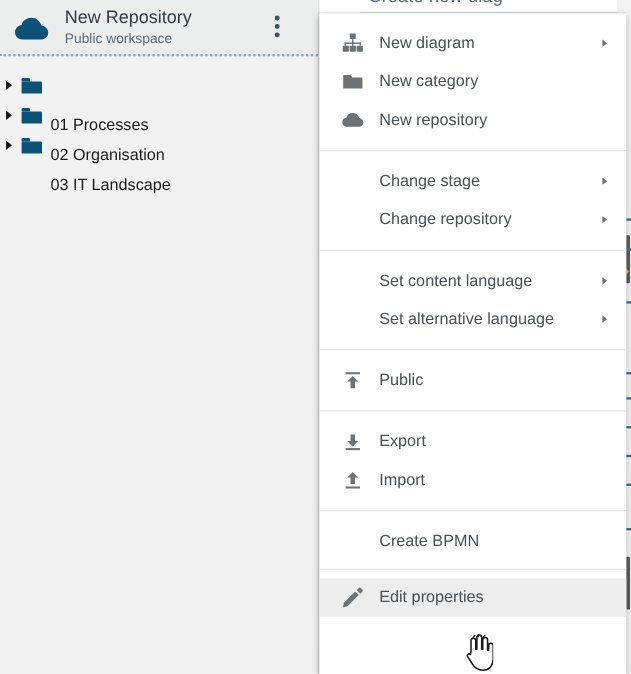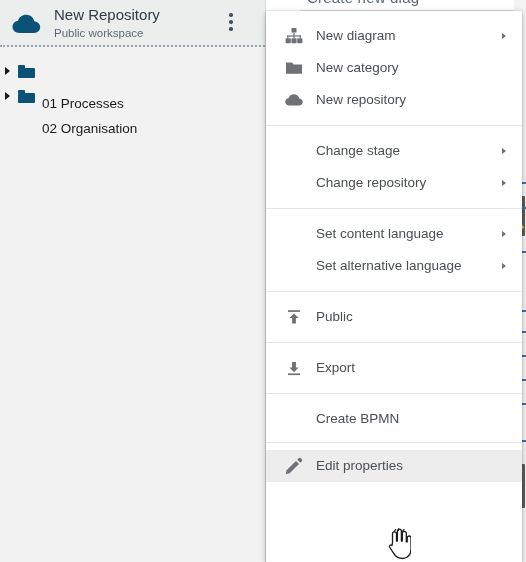--- a/index.html
+++ b/index.html
@@ -157,20 +157,28 @@
 
       <div class="tree-row">
         <span class="tw"></span>
         <span class="folder">
             <span class="tab"></span>
             <span class="bod"></span>
           </span>
         <span class="tree-label">02 Organisation</span>
       </div>
 
+      <div class="tree-row">
+        <span class="tw"></span>
+        <span class="folder">
+            <span class="tab"></span>
+            <span class="bod"></span>
+          </span>
+        <span class="tree-label">03 IT Landscape</span>
+      </div>
 
     </div>
   </div>
 
   <div class="menu">
 
     <div class="pad"></div>
 
     <div class="mi">
       <span class="ic">
@@ -254,20 +262,29 @@
 
     <div class="mi">
       <span class="ic">
         <svg viewBox="0 0 20 20" width="20" height="20" fill="#6e7276" aria-hidden="true">
           <path d="M10 14.2L5.4 9.6h2.7V4h3.8v5.6h2.7z"></path>
           <rect x="4" y="15.4" width="12" height="1.7"></rect>
         </svg>
       </span>
       <span class="lbl">Export</span>
     </div>
+    <div class="mi">
+      <span class="ic">
+        <svg viewBox="0 0 20 20" width="20" height="20" fill="#6e7276" aria-hidden="true">
+          <path d="M10 3.4l4.6 4.6h-2.7v5.4H8.1V8H5.4z"></path>
+          <rect x="4" y="15.4" width="12" height="1.7"></rect>
+        </svg>
+      </span>
+      <span class="lbl">Import</span>
+    </div>
 
     <div class="pad"></div>
     <div class="sep"></div>
     <div class="pad"></div>
 
     <div class="mi">
       <span class="lbl">Create BPMN</span>
     </div>
 
     <div class="pad-s"></div>

